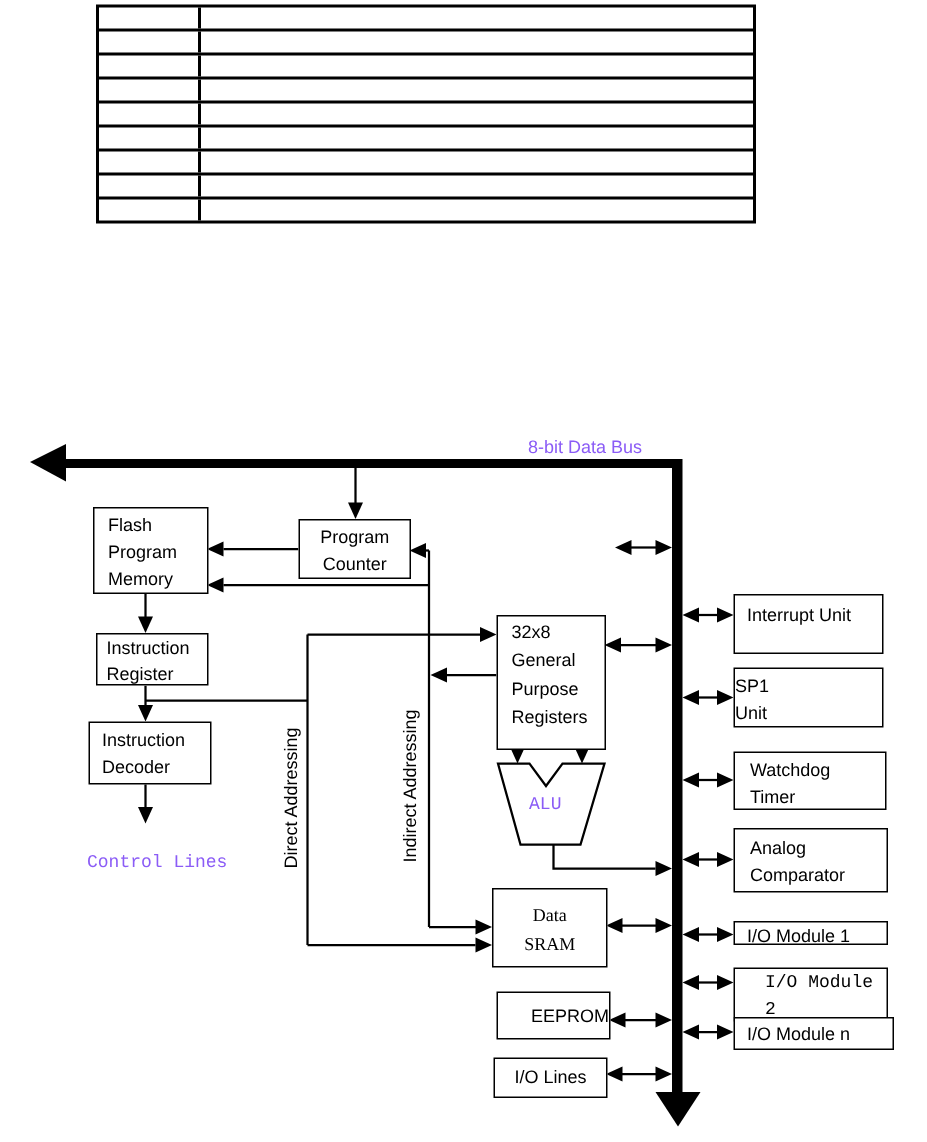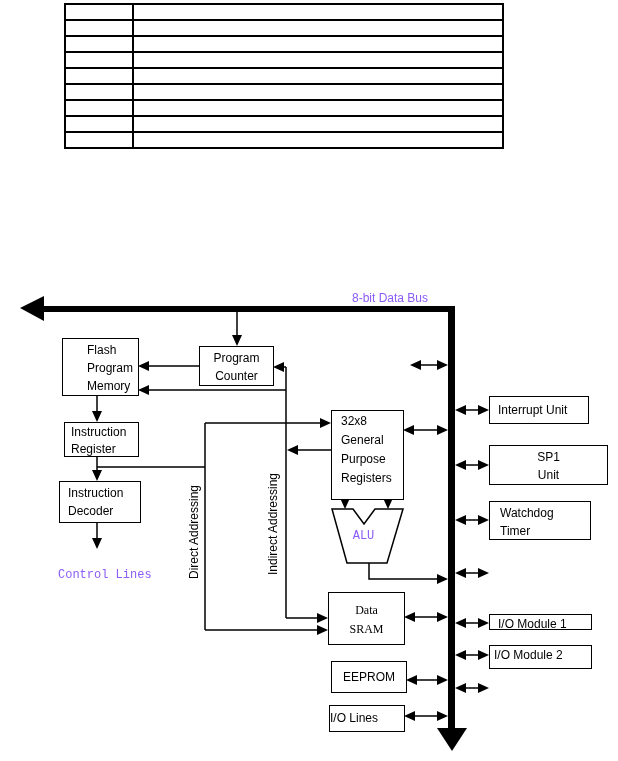--- a/index.html
+++ b/index.html
@@ -18,36 +18,36 @@
   #wires { position:absolute; left:0; top:0; }
   .thin  { stroke:#000; stroke-width:1.5; fill:none; }
   .thick6{ stroke:#000; stroke-width:6; fill:none; }
   .thick7{ stroke:#000; stroke-width:7; fill:none; }
   .head  { fill:#000; stroke:none; }
   .shape { fill:#fff; stroke:#000; stroke-width:1.5; }
 
   
   .box { position:absolute; box-sizing:border-box; background:#fff; border:1px solid #000;
          font-size:12px; line-height:18px; white-space:pre-line; }
-  #box-flash   { left:62px;  top:338px; width:77px;  height:58px; padding:2px 0 0 24px; }
+  #box-flash   { left:62px;  top:338px; width:77px;  height:58px; padding:2px 0 0 9px; }
   #box-pc      { left:199px; top:346px; width:75px;  height:40px; text-align:center; padding-top:2px; }
   #box-status  { left:323px; top:346px; width:88px;  height:39px; padding:2px 0 0 10px; }
   #box-ir      { left:64px;  top:422px; width:75px;  height:35px; padding:1px 0 0 6px; line-height:17px; }
   #box-reg     { left:331px; top:410px; width:73px;  height:90px; padding:1px 0 0 9px; line-height:19px; }
   #box-dec     { left:59px;  top:481px; width:82px;  height:42px; padding:2px 0 0 8px; }
-  #box-int     { left:489px; top:396px; width:100px; height:28px; padding-left:8px; line-height:26px; }
-  #box-sp1     { left:489px; top:445px; width:119px; height:40px; text-align:center; padding-top:2px; }
+  #box-int     { left:489px; top:396px; width:100px; height:40px; padding-left:8px; line-height:26px; }
+  #box-sp1     { left:489px; top:445px; width:100px; height:40px; text-align:left; padding-top:2px; }
   #box-wdt     { left:489px; top:501px; width:102px; height:39px; padding:2px 12px 0 10px; }
   #box-ac      { left:489px; top:552px; width:103px; height:43px; padding:3px 0 0 10px; }
   #box-iom1    { left:489px; top:614px; width:103px; height:16px; padding-left:8px; line-height:18px; }
-  #box-iom2    { left:489px; top:645px; width:103px; height:24px; padding-left:4px; line-height:18px; }
+  #box-iom2    { left:489px; top:645px; width:103px; height:36px; padding-left:20px; line-height:18px;font-family:Liberation Mono, monospace; }
   #box-iomn    { left:489px; top:678px; width:107px; height:22px; padding-left:8px; line-height:20px; }
   #box-sram    { left:328px; top:592px; width:77px;  height:53px; text-align:center; padding-top:8px; line-height:19px;font-family:Liberation Serif, serif; }
-  #box-eeprom  { left:331px; top:661px; width:76px;  height:32px; text-align:center; line-height:30px; }
-  #box-iolines { left:329px; top:705px; width:76px;  height:27px; line-height:25px; }
+  #box-eeprom  { left:331px; top:661px; width:76px;  height:32px; text-align:right; line-height:30px; }
+  #box-iolines { left:329px; top:705px; width:76px;  height:27px; text-align:center; line-height:25px; }
 
   
   .flabel { position:absolute; font-size:12px; color:#8b5cf6; }
   #alu-label      { left:336px; top:529px; width:55px; text-align:center;font-family:Liberation Mono, monospace; }
   #label-bus      { left:352px; top:291px; }
   #label-ctrl     { left:58px;  top:568px;font-family:Liberation Mono, monospace; }
   .vlabel { position:absolute; width:120px; height:16px; text-align:center; font-size:12px;
             transform:rotate(-90deg); transform-origin:center center; }
   #label-direct   { left:135px; top:524px; }
   #label-indirect { left:214px; top:516px; }
@@ -238,22 +238,25 @@
 General
 Purpose
 Registers</div>
   <div class="box" id="box-dec">Instruction
 Decoder</div>
   <div class="box" id="box-int">Interrupt Unit</div>
   <div class="box" id="box-sp1">SP1
 Unit</div>
   <div class="box" id="box-wdt">Watchdog
 Timer</div>
+  <div class="box" id="box-ac">Analog
+Comparator</div>
   <div class="box" id="box-iom1">I/O Module 1</div>
   <div class="box" id="box-iom2">I/O Module 2</div>
+  <div class="box" id="box-iomn">I/O Module n</div>
   <div class="box" id="box-sram">Data
 SRAM</div>
   <div class="box" id="box-eeprom">EEPROM</div>
   <div class="box" id="box-iolines">I/O Lines</div>
 
   <div class="flabel" id="alu-label">ALU</div>
   <div class="flabel" id="label-bus">8-bit Data Bus</div>
   <div class="flabel" id="label-ctrl">Control Lines</div>
   <div class="vlabel" id="label-direct">Direct Addressing</div>
   <div class="vlabel" id="label-indirect">Indirect Addressing</div>

